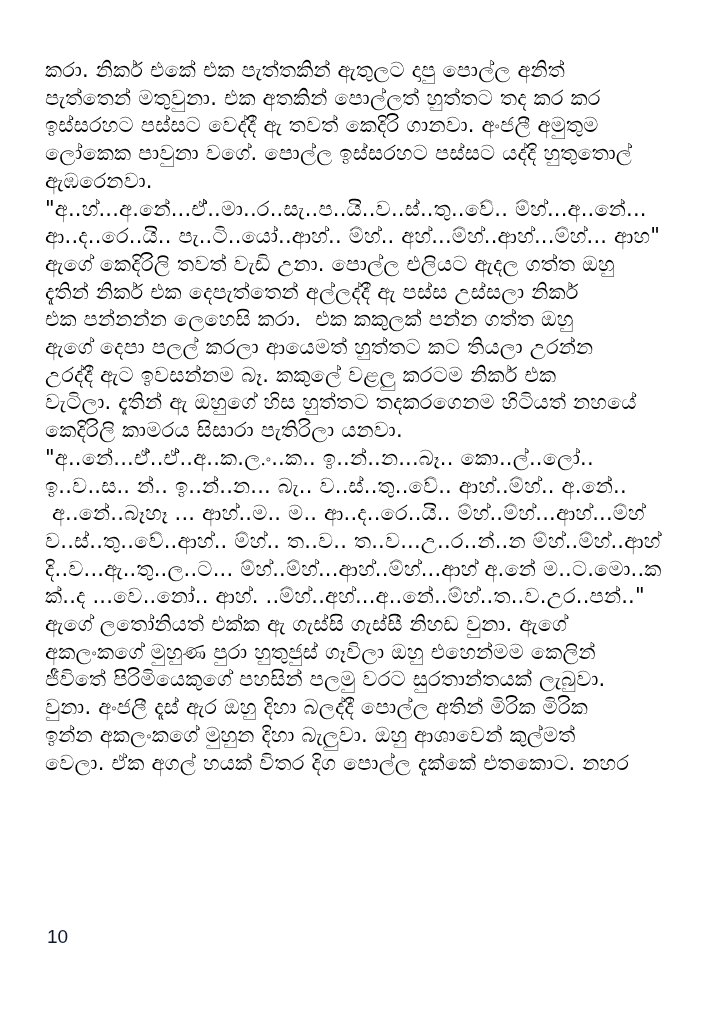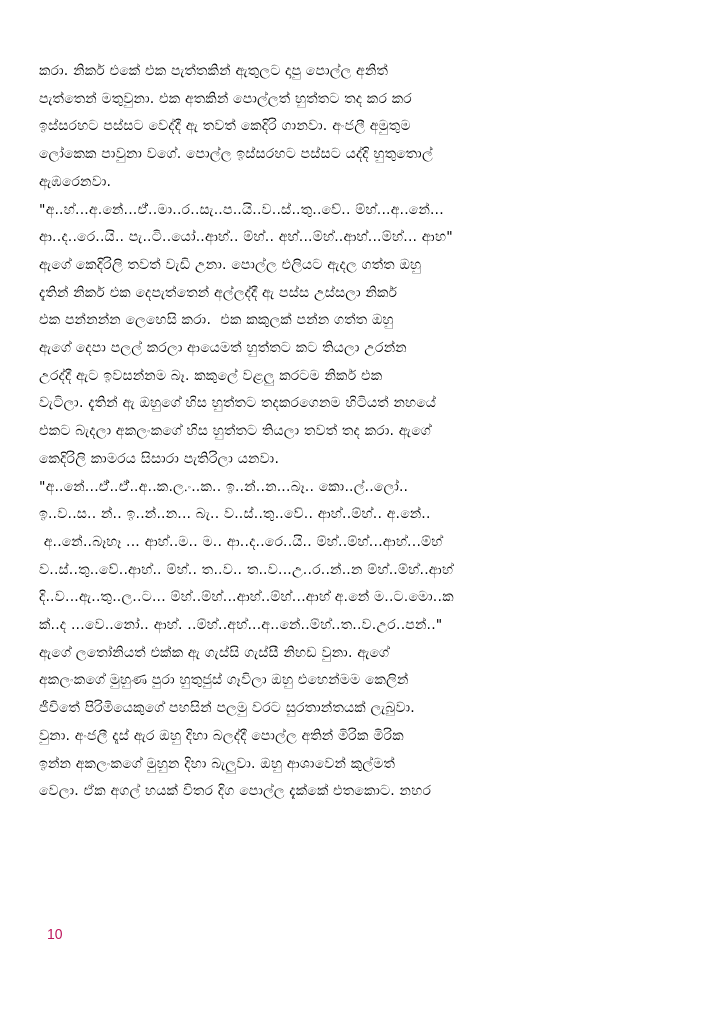--- a/index.html
+++ b/index.html
@@ -10,38 +10,38 @@
   .page {
     position: relative;
     width: 724px;
     height: 1024px;
     background: #ffffff;
     overflow: hidden;
     font-family: "DejaVu Sans", "Liberation Sans", sans-serif;
   }
   .text-block {
     position: absolute;
-    left: 39px;
+    left: 45px;
     top: 57px;
     width: 650px;
     color: #000000;
-    font-size: 14px;
+    font-size: 21px;
     line-height: 27.7px;
     letter-spacing: 0.2px;
   }
   .line {
     white-space: pre-wrap;
     min-height: 27.7px;
   }
   .page-number {
     position: absolute;
     left: 47px;
     top: 926px;
-    font-size: 14px;
-    color: #be185d;
+    font-size: 19px;
+    color: #0f172a;
     font-family: "Liberation Sans", sans-serif;
   }
 </style>
 </head>
 <body>
 
 <div class="page">
   <div class="text-block">
       <div class="line">කරා. නිකර් එකේ එක පැත්තකින් ඇතුලට දාපු පොල්ල අනිත්</div>
       <div class="line">පැත්තෙන් මතුවුනා. එක අතකින් පොල්ලත් හුත්තට තද කර කර</div>
@@ -49,21 +49,20 @@
       <div class="line">ලෝකෙක පාවුනා වගේ. පොල්ල ඉස්සරහට පස්සට යද්දි හුතුතොල්</div>
       <div class="line">ඇඹරෙනවා.</div>
       <div class="line">"අ..හ්...අ.නේ...ඒ්..මා..ර..සැ..ප..යි..ව..ස්..තු..වේ.. ම්හ්...අ..නේ...</div>
       <div class="line">ආ..ද..රෙ..යි.. පැ..ටි..යෝ..ආහ්.. ම්හ්.. අහ්...ම්හ්..ආහ්...ම්හ්... ආහ"</div>
       <div class="line">ඇගේ කෙදිරිලි තවත් වැඩි උනා. පොල්ල එලියට ඇදල ගත්ත ඔහු</div>
       <div class="line">දැතින් නිකර් එක දෙපැත්තෙන් අල්ලද්දී ඇ පස්ස උස්සලා නිකර්</div>
       <div class="line">එක පන්නන්න ලෙහෙසි කරා.  එක කකුලක් පන්න ගත්ත ඔහු</div>
       <div class="line">ඇගේ දෙපා පලල් කරලා ආයෙමත් හුත්තට කට තියලා උරන්න</div>
       <div class="line">උරද්දී ඇට ඉවසන්නම බෑ. කකුලේ වළලු කරටම නිකර් එක</div>
       <div class="line">වැටිලා. දැතින් ඇ ඔහුගේ හිස හුත්තට තදකරගෙනම හිටියත් නහයේ</div>
-      <div class="line">එකට බැදලා අකලංකගේ හිස හුත්තට තියලා තවත් තද කරා. ඇගේ</div>
       <div class="line">කෙදිරිලි කාමරය සිසාරා පැතිරිලා යනවා.</div>
       <div class="line">"අ..නේ...ඒ්..ඒ්..අ..ක.ල.ං..ක.. ඉ..න්..න...බෑ.. කො..ල්..ලෝ..</div>
       <div class="line">ඉ..ව..ස.. න්.. ඉ..න්..න... බැ.. ව..ස්..තු..වේ.. ආහ්..ම්හ්.. අ.නේ..</div>
       <div class="line"> අ..නේ..බෑහෑ ... ආහ්..ම.. ම.. ආ..ද..රෙ..යි.. ම්හ්..ම්හ්...ආහ්...ම්හ්</div>
       <div class="line">ව..ස්..තු..වේ..ආහ්.. ම්හ්.. ත..ව.. ත..ව...උ..ර..න්..න ම්හ්..ම්හ්..ආහ්</div>
       <div class="line">දි..ව...ඇ..තු..ල..ට... ම්හ්..ම්හ්...ආහ්..ම්හ්...ආහ් අ.නේ ම..ට.මො..ක</div>
       <div class="line">ක්..ද ...වෙ..නෝ.. ආහ්. ..ම්හ්..අහ්...අ..නේ..ම්හ්..ත..ව.උර..පන්.."</div>
       <div class="line">ඇගේ ලතෝනියත් එක්ක ඇ ගැස්සි ගැස්සී නිහඩ වුනා. ඇගේ</div>
       <div class="line">අකලංකගේ මුහුණ පුරා හුතුජුස් ගෑවිලා ඔහු එහෙන්මම කෙලින්</div>
       <div class="line">ජීවිතේ පිරිමියෙකුගේ පහසින් පලමු වරට සුරතාන්තයක් ලැබුවා.</div>

